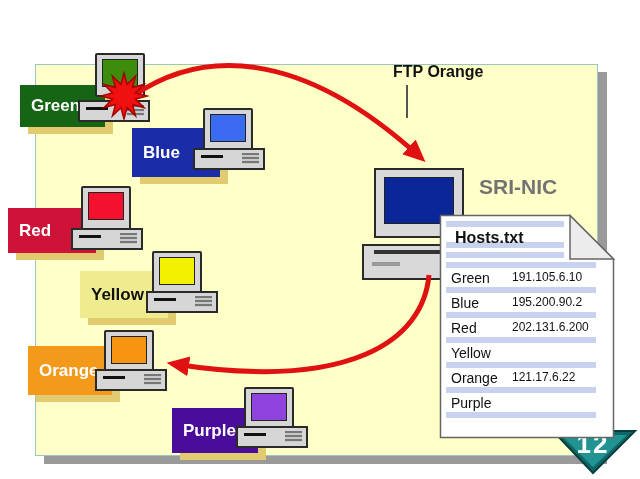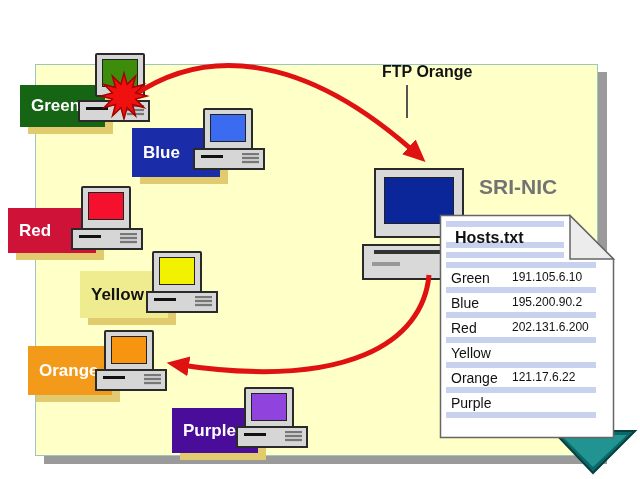--- a/index.html
+++ b/index.html
@@ -35,21 +35,21 @@
   
   #server-monitor{position:absolute;left:374px;top:168px;width:86px;height:66px;
     background:#D9D9D9;border:2px solid #2a2a2a;z-index:3;}
   #server-screen{position:absolute;left:8px;top:7px;right:8px;bottom:12px;border:1px solid #222;}
   #server-case{position:absolute;left:362px;top:244px;width:114px;height:32px;
     background:#D9D9D9;border:2px solid #2a2a2a;z-index:3;}
   #server-tray{position:absolute;left:10px;top:4px;width:72px;height:4px;background:#333;}
   #server-slot2{position:absolute;left:8px;top:16px;width:28px;height:4px;background:#999;}
   #sri-label{position:absolute;left:479px;top:175px;font-size:21px;font-weight:bold;color:#737373;z-index:3;}
   
-  #ftp-label{position:absolute;left:382px;top:63px;font-size:16px;font-weight:bold;color:#111;z-index:3;}
+  #ftp-label{position:absolute;left:393px;top:63px;font-size:16px;font-weight:bold;color:#111;z-index:3;}
   #ftp-tick{position:absolute;left:406px;top:85px;width:2px;height:33px;background:#555;z-index:3;}
   
   #page-marker{position:absolute;left:545px;top:425px;width:95px;height:54px;z-index:4;}
   #page-number{position:absolute;left:566px;top:429px;width:54px;text-align:center;
     font-size:26px;font-weight:bold;color:#fff;z-index:4;letter-spacing:2px;}
   
   #doc-shape{position:absolute;left:435px;top:210px;width:185px;height:233px;z-index:5;}
   .doc-el{z-index:6;}
   #doc-title{position:absolute;left:455px;top:229px;font-size:16px;font-weight:bold;color:#111;z-index:7;}
   .stripe{position:absolute;height:6px;background:var(--stripe);z-index:6;}
@@ -155,20 +155,21 @@
   </div>
   <div id="sri-label">SRI-NIC</div>
 
   <div id="ftp-label">FTP Orange</div>
   <div id="ftp-tick"></div>
 
   <svg id="page-marker" viewBox="0 0 95 54">
     <polygon points="8,6 90,6 48,48" style="fill:var(--marker_outer);stroke:#063F3E;stroke-width:2"></polygon>
     <polygon points="16,10 82,10 48,42" style="fill:var(--marker_inner)"></polygon>
   </svg>
+  <div id="page-number">12</div>
 
   <svg id="doc-shape" viewBox="0 0 185 233">
     <path d="M5.5,5.5 L135,5.5 L178.5,49 L178.5,227.5 L5.5,227.5 Z" style="fill:#ffffff;stroke:var(--doc_border);stroke-width:1.5"></path>
     <path d="M135,5.5 L178.5,49 L135,49 Z" style="fill:#ececec;stroke:var(--doc_border);stroke-width:1.5"></path>
   </svg>
   <div class="stripe doc-el" style="left:446px;top:221px;width:118px;"></div>
   <div class="stripe doc-el" style="left:446px;top:242px;width:118px;"></div>
   <div class="stripe doc-el" style="left:446px;top:252px;width:118px;"></div>
   <div id="doc-title">Hosts.txt</div>
 

